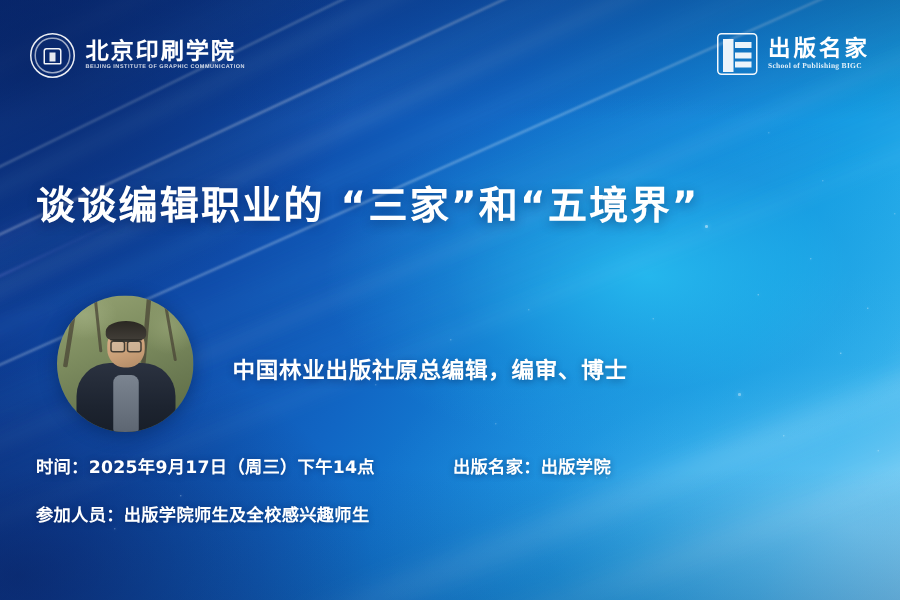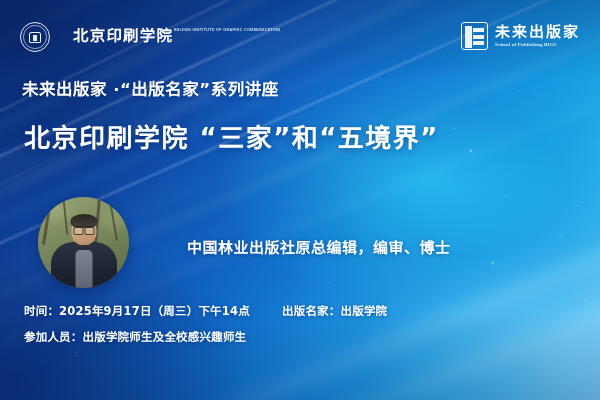--- a/index.html
+++ b/index.html
@@ -75,21 +75,21 @@
     border:1.4px solid rgba(255,255,255,.95);
     border-radius:2px 2px 1px 1px;
     position:relative;
   }
   .seal-core::after{
     content:""; position:absolute; left:50%; top:2px;
     transform:translateX(-50%);
     width:4px; height:6px;
     background:rgba(255,255,255,.9);
   }
-  .logo-left-txt{ display:flex; flex-direction:row; gap:1px;margin-left:16px; }
+  .logo-left-txt{ display:flex; flex-direction:column; gap:1px; }
   .cn-name{
     font-size:15.5px; font-weight:700; color:#ffffff;
     letter-spacing:1.2px; line-height:1;
     font-family:"DejaVu Sans","Liberation Sans",sans-serif;
     white-space:nowrap;
   }
   .en-name{
     font-size:3.6px; font-weight:600; color:rgba(255,255,255,.82);
     letter-spacing:.35px; line-height:1; white-space:nowrap;
     transform:scale(1.02); transform-origin:left center;
@@ -201,33 +201,33 @@
     position:absolute; left:155px; top:208px;
     font-size:17px; font-weight:700; color:#ffffff;
     letter-spacing:.8px; line-height:1; white-space:nowrap;
     font-family:"DejaVu Sans","Liberation Sans",sans-serif;
     text-shadow:0 1px 5px rgba(2,22,70,.4);
   }
   .speaker-title{
     position:absolute; left:155px; top:241px;
     font-size:15px; font-weight:700; color:#ffffff;
     letter-spacing:.5px; line-height:1; white-space:nowrap;
-    font-family:Liberation Serif, serif;
+    font-family:Liberation Mono, monospace;
     text-shadow:0 1px 5px rgba(2,22,70,.4);
-    margin-left:32px;
   }
 
   
   .meta{
     position:absolute; left:24px; top:306px;
     width:556px;
     display:grid;
     grid-template-columns:258px auto;
     row-gap:14px;
     font-family:"DejaVu Sans","Liberation Sans",sans-serif;
+    gap:20px;
   }
   .meta span{
     font-size:11.5px; font-weight:700; color:#ffffff;
     letter-spacing:.2px; line-height:1; white-space:nowrap;
     text-shadow:0 1px 4px rgba(2,22,70,.45);
   }
 </style>
 </head>
 <body>
 
@@ -288,27 +288,26 @@
     </div>
     <div class="logo-left-txt">
       <div class="cn-name">北京印刷学院</div>
       <div class="en-name">BEIJING INSTITUTE OF GRAPHIC COMMUNICATION</div>
     </div>
   </div>
 
   <div class="logo-right">
     <div class="rmark"></div>
     <div class="logo-right-txt">
-      <div class="r-cn">未来出版家</div>
+      <div class="r-cn">出版名家</div>
       <div class="r-en">School of Publishing BIGC</div>
     </div>
   </div>
 
-  <div class="kicker">未来出版家 ·“出版名家”系列讲座</div>
-  <div class="headline">北京印刷学院 “三家”和“五境界”</div>
+  <div class="headline">谈谈编辑职业的 “三家”和“五境界”</div>
 
   <div class="portrait">
     <div class="ph-bg"></div>
     <div class="ph-branch" style="left:8px;  top:-4px;  width:2.5px; height:52px; transform:rotate(9deg);"></div>
     <div class="ph-branch" style="left:26px; top:-6px;  width:2px;   height:44px; transform:rotate(-6deg);"></div>
     <div class="ph-branch" style="left:58px; top:-6px;  width:3px;   height:58px; transform:rotate(5deg);"></div>
     <div class="ph-branch" style="left:74px; top:-2px;  width:2px;   height:46px; transform:rotate(-10deg);"></div>
     <div class="ph-body"></div>
     <div class="ph-shirt"></div>
     <div class="ph-head"></div>

